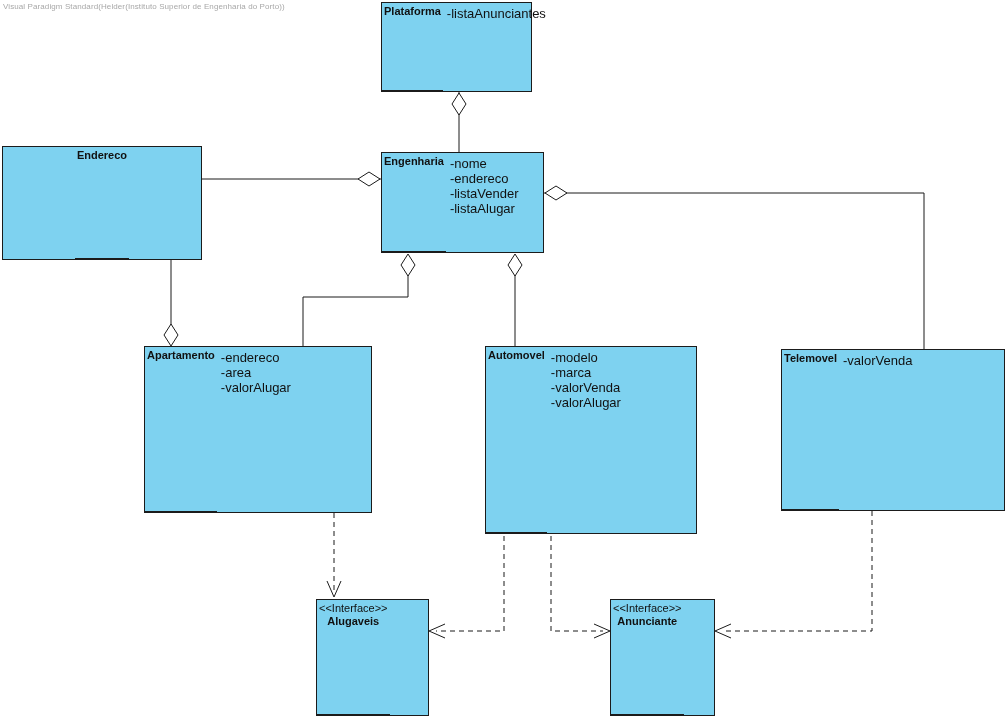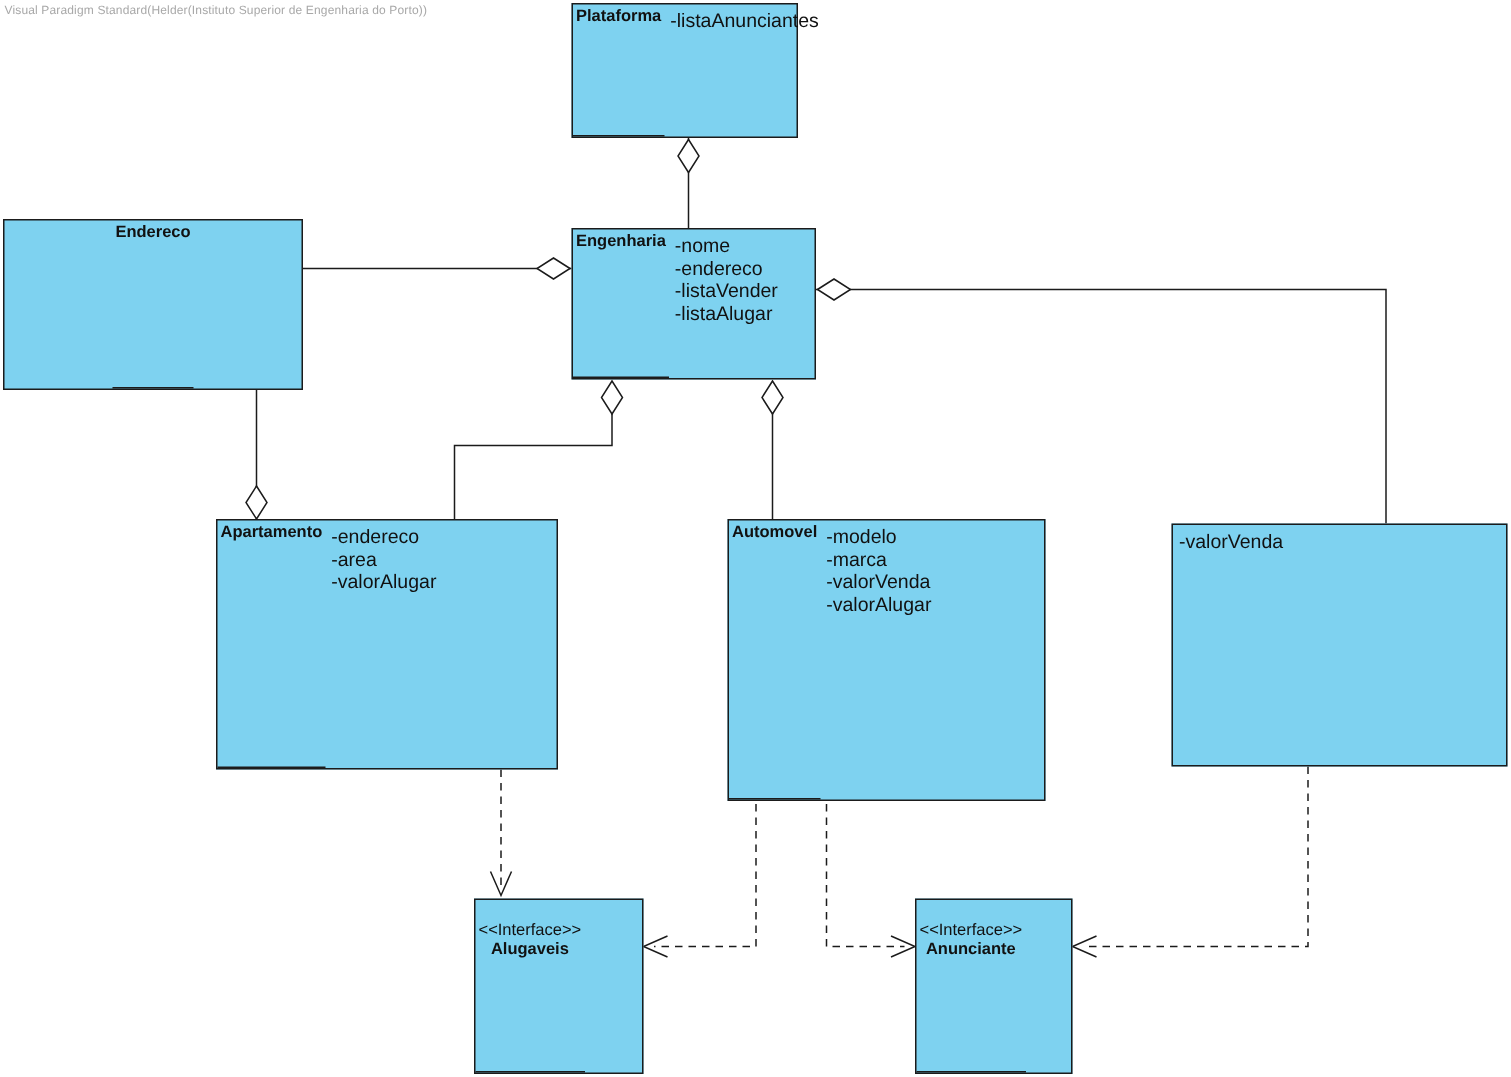--- a/index.html
+++ b/index.html
@@ -45,21 +45,20 @@
     border-bottom: 1px solid #1b1b1b;
     text-align: center;
     font-weight: bold;
     font-size: 11px;
     color: #111111;
     padding: 2px 2px 3px 2px;
     line-height: 12px;
   }
   .uml-header.iface {
     font-weight: normal;
-    margin-top: 12px;
   }
   .uml-stereotype {
     display: block;
     font-weight: normal;
     font-size: 11px;
     line-height: 13px;
   }
   .uml-name {
     display: block;
     font-weight: bold;
@@ -171,20 +170,21 @@
     <div class="uml-header">Automovel</div>
     <div class="uml-attrs">
       <div class="uml-attr">-modelo</div>
       <div class="uml-attr">-marca</div>
       <div class="uml-attr">-valorVenda</div>
       <div class="uml-attr">-valorAlugar</div>
     </div>
   </div>
 
   <div class="uml-class" style="left:781px; top:349px; width:224px; height:162px;">
+    <div class="uml-header">Telemovel</div>
     <div class="uml-attrs">
       <div class="uml-attr">-valorVenda</div>
     </div>
   </div>
 
   <div class="uml-class" style="left:316px; top:599px; width:113px; height:117px;">
     <div class="uml-header iface">
       <span class="uml-stereotype">&lt;&lt;Interface&gt;&gt;</span>
       <span class="uml-name">Alugaveis</span>
     </div>

